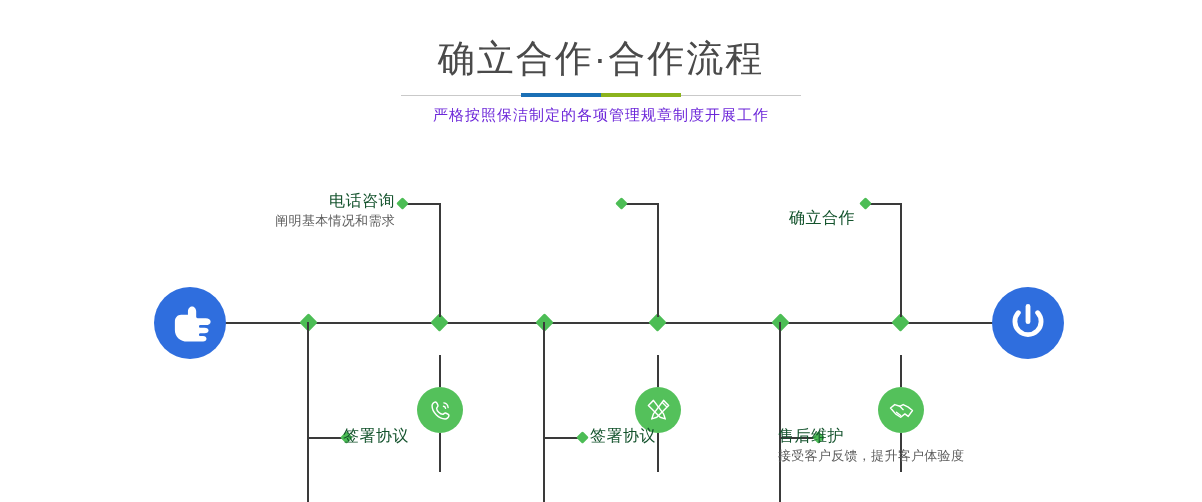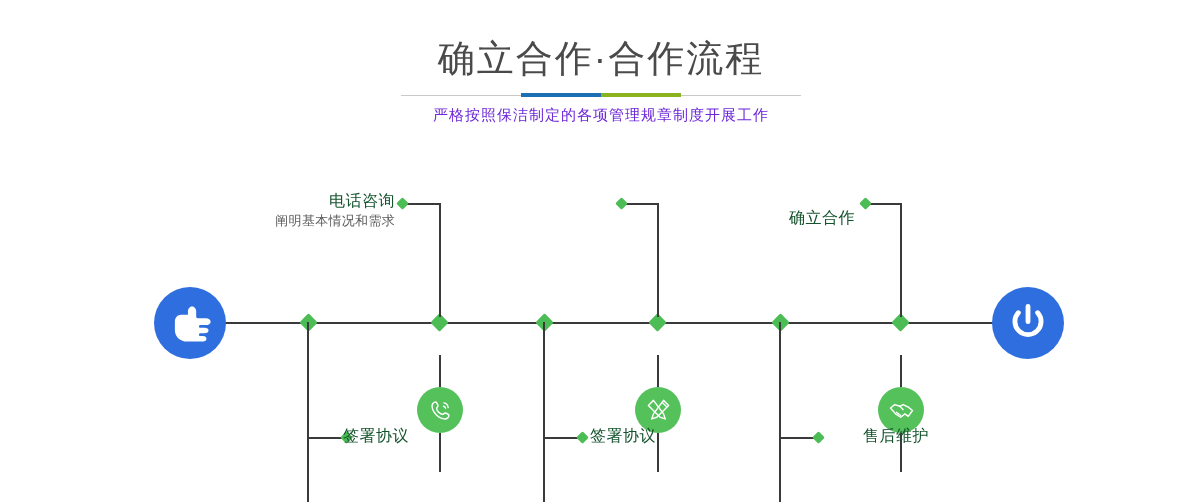--- a/index.html
+++ b/index.html
@@ -162,17 +162,18 @@
   <div class="diamond small" style="left:861px;top:49px;"></div>
   <div class="lbl up" style="left:620px;top:58px;width:235px;">
     <div class="t">确立合作</div>
   </div>
 
   <div class="diamond" style="left:774px;top:166px;"></div>
   <div class="stem" style="left:779px;top:172px;height:182px;"></div>
 
   <div class="lead" style="left:779px;top:287px;width:38px;"></div>
   <div class="diamond small" style="left:814px;top:283px;"></div>
-  <div class="lbl down" style="left:863px;top:276px;width:330px;">
+  <div class="lbl down" style="left:778px;top:276px;width:330px;">
     <div class="t">售后维护</div>
+    <div class="d">接受客户反馈，提升客户体验度</div>
   </div>
 
 </div>
 
 </body></html>

